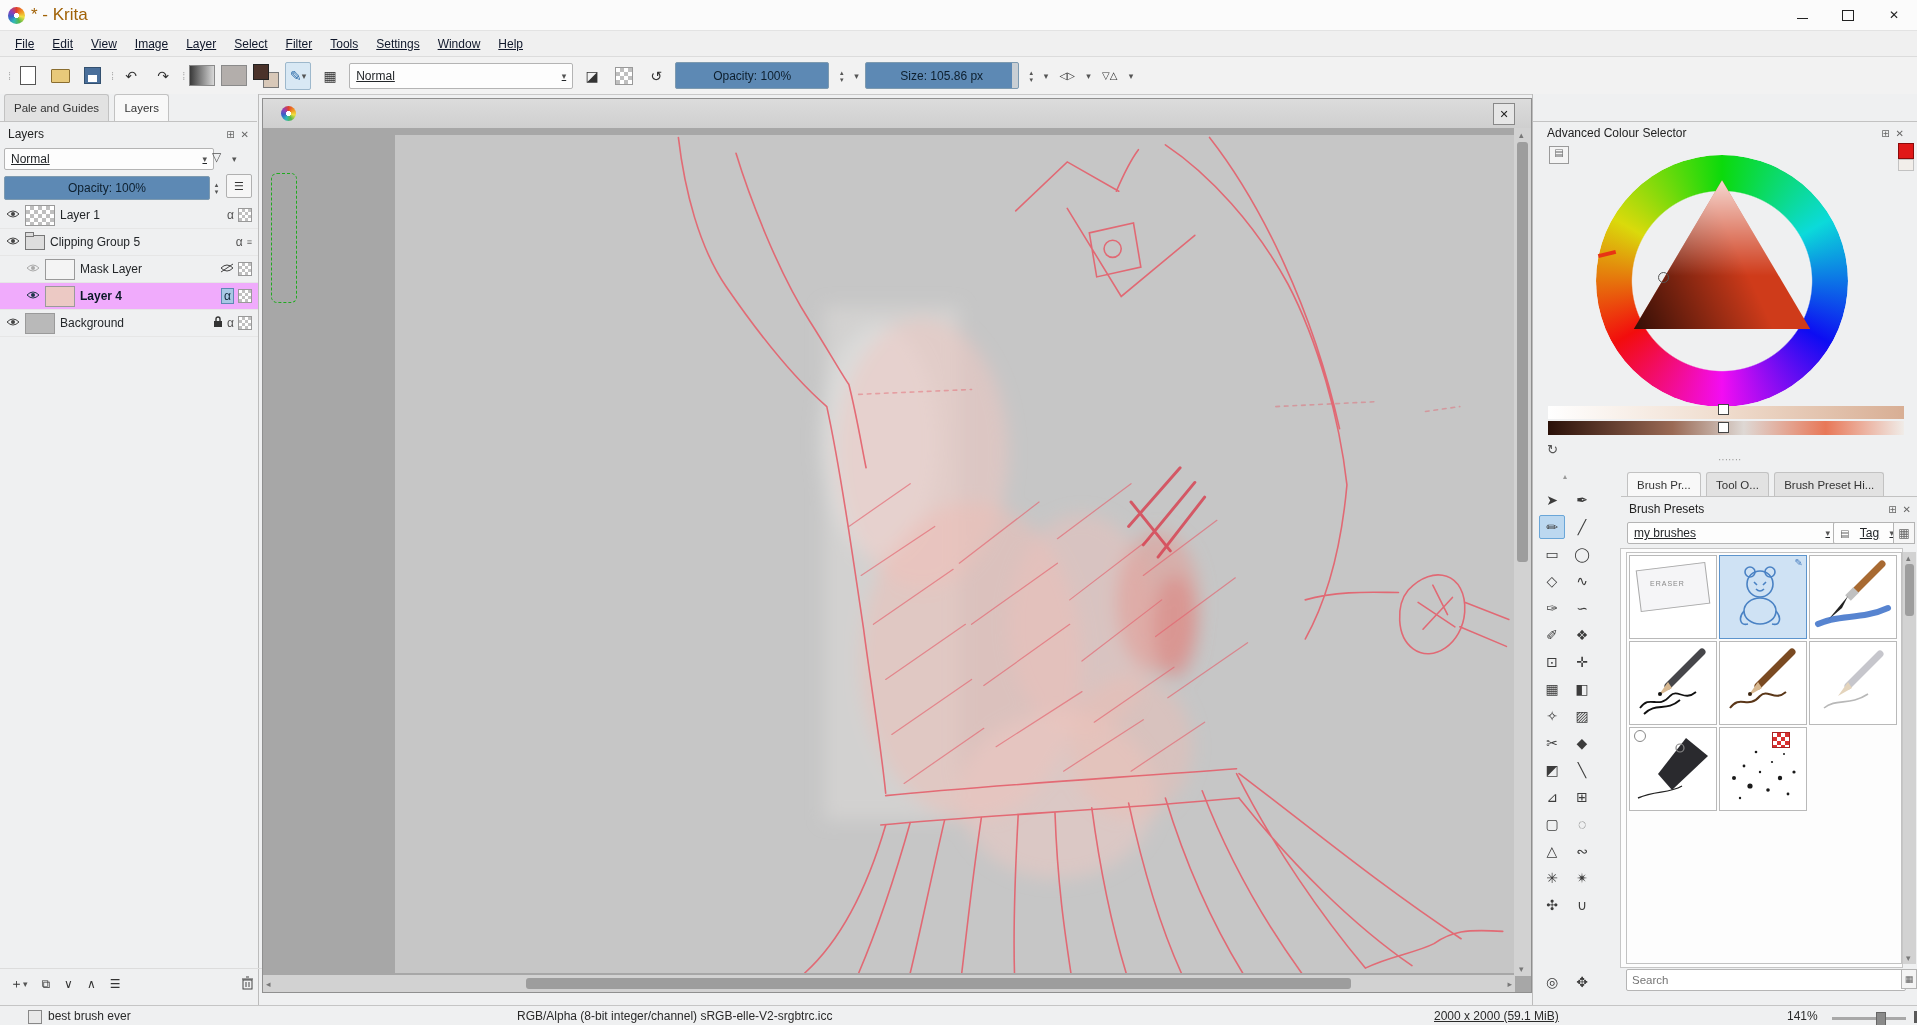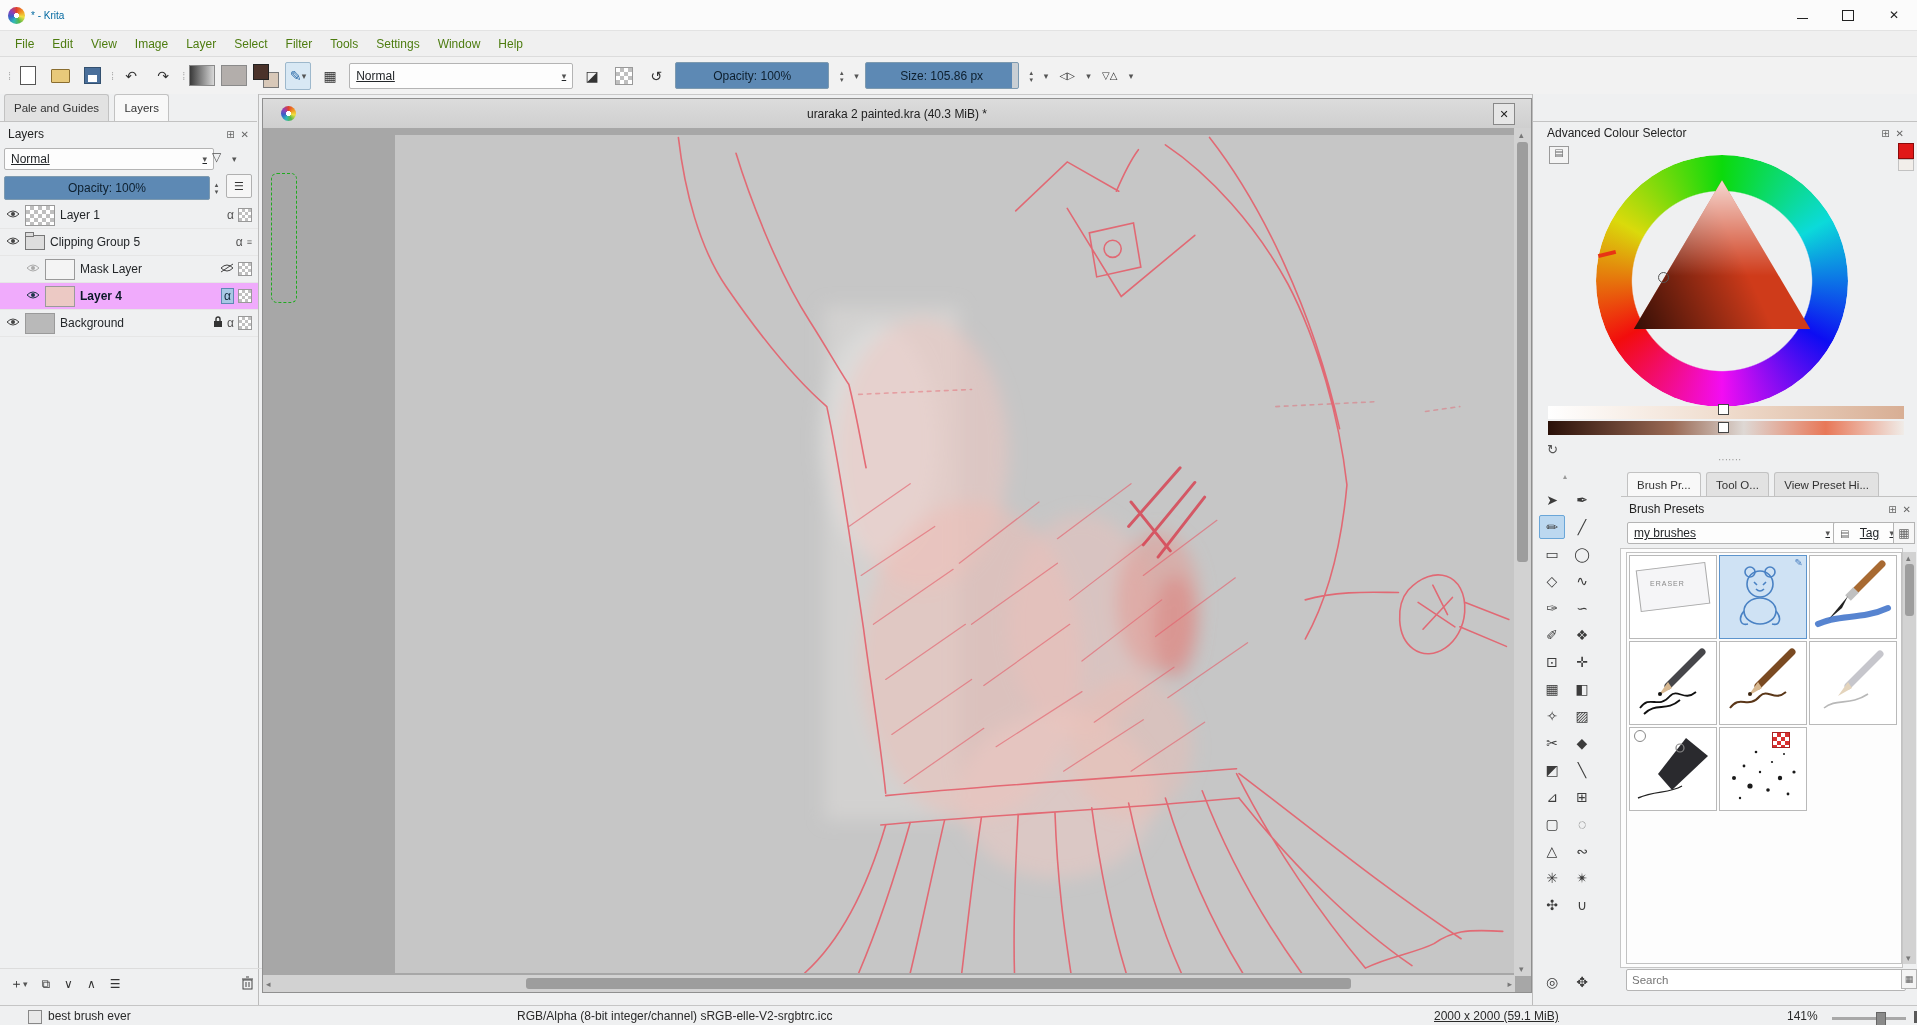--- a/index.html
+++ b/index.html
@@ -11,21 +11,21 @@
   
   #titlebar{position:absolute;left:0;top:0;width:1917px;height:30px;background:#fbfbfb;border-bottom:1px solid #e3e3e3;display:flex;align-items:center;}
   .krita-logo{width:17px;height:17px;border-radius:50%;
     background:radial-gradient(circle at 50% 50%, #fff 0 22%, transparent 23%),
     conic-gradient(#e04030,#f09020,#f0e040,#58b848,#30b8b8,#3860c8,#9040b8,#e04030);}
   .wbtn{width:46px;height:30px;display:flex;align-items:center;justify-content:center;color:#222;}
   .max-glyph{width:10px;height:9px;border:1px solid #222;}
   .min-glyph{width:11px;height:1px;background:#222;margin-top:7px;}
   
   #menubar{position:absolute;left:0;top:31px;width:1917px;height:25px;background:#f0f0f0;border-bottom:1px solid #dcdcdc;display:flex;align-items:center;padding-left:6px;}
-  .menu-item{padding:0 9px;height:100%;display:flex;align-items:center;color:#4d7c0f;}
+  .menu-item{padding:0 9px;height:100%;display:flex;align-items:center;color:#0f172a;text-decoration:underline;}
   
   #toolbar{position:absolute;left:0;top:57px;width:1917px;height:37px;background:#f2f2f2;border-bottom:1px solid #c9c9c9;display:flex;align-items:center;padding:0 8px;gap:6px;}
   .tbtn{min-width:24px;height:26px;display:flex;align-items:center;justify-content:center;border:1px solid transparent;border-radius:2px;color:#333;font-size:14px;}
   .grip{color:#b0b0b0;font-size:11px;letter-spacing:-2px;}
   .kdrop{height:24px;border:1px solid #b4b4b4;border-radius:2px;background:#fdfdfd;display:flex;align-items:center;padding:0 6px;justify-content:space-between;text-decoration:underline;}
   .kslider{position:relative;height:25px;border:1px solid #7d9ab0;border-radius:2px;background:#5d89b4;display:flex;align-items:center;justify-content:center;color:#0d1f2e;}
   .spin{display:flex;flex-direction:column;justify-content:center;height:25px;width:13px;color:#555;font-size:7px;line-height:7px;text-align:center;}
   .dd-arrow{color:#555;font-size:9px;}
   .swatch{width:24px;height:19px;border:1px solid #8a8a8a;}
   .checker{background:repeating-conic-gradient(#bfbfbf 0% 25%, #ffffff 0% 50%);background-size:8px 8px;}
@@ -67,21 +67,21 @@
   
   #statusbar{position:absolute;left:0;top:1005px;width:1917px;height:20px;background:#eff0f1;border-top:1px solid #c5c5c5;}
   #statusbar span{position:absolute;top:3px;color:#2a2a2a;margin-left:20px;}
   input.search{position:absolute;left:1626px;top:969px;width:268px;height:20px;border:1px solid #b5b5b5;border-radius:2px;padding:0 5px;font-family:inherit;font-size:11.5px;color:#333;background:#fff;}
 </style>
 </head>
 <body class="noselect">
 
 <div id="titlebar">
   <span style="margin:0 6px 0 8px" class="krita-logo"></span>
-  <span style="font-size:10px;color:#0369a1">* - Krita</span>
+  <span style="font-size:17px;color:#a16207">* - Krita</span>
   <span style="margin-left:auto" class="flex">
     <span class="wbtn">
         <span class="min-glyph"></span>
       </span>
     <span class="wbtn">
         <span class="max-glyph"></span>
       </span>
     <span class="wbtn">✕</span>
   </span>
 </div>
@@ -271,21 +271,20 @@
           <line x1="5" y1="1" x2="8" y2="1" stroke="#444"></line>
           <line x1="5" y1="6" x2="5" y2="11" stroke="#444"></line>
           <line x1="8" y1="6" x2="8" y2="11" stroke="#444"></line>
         </svg></span>
   </div>
 </div>
 
 <div id="canvas-window">
   <div class="cw-title">
     <span class="krita-logo" style="width:15px;height:15px;margin-left:18px"></span>
-    <span style="position:absolute;left:0;right:0;text-align:center;color:#222">uraraka 2 painted.kra (40.3 MiB) *</span>
     <span class="cw-close">✕</span>
   </div>
 
   <div class="abs" style="left:0;top:29px;width:1252px;height:848px;background:#a7a7a7;overflow:hidden">
     <div class="abs" style="left:132px;top:7px;width:1120px;height:838px;background:#c6c6c6">
       <svg width="100%" height="100%" viewBox="0 0 913 685" preserveAspectRatio="none">
         <defs>
             <filter id="b7" x="-30%" y="-30%" width="160%" height="160%">
               <feGaussianBlur stdDeviation="7"></feGaussianBlur>
             </filter>
@@ -465,21 +464,21 @@
         </div>
         <div class="tool-cell">
           <span>✥</span>
         </div>
       </div>
   </div>
 
   <div class="abs" style="left:94px;top:378px;height:26px;white-space:nowrap">
     <span class="tab active" style="height:23px">Brush Pr...</span>
     <span class="tab" style="height:23px">Tool O...</span>
-    <span class="tab" style="height:23px">View Preset Hi...</span>
+    <span class="tab" style="height:23px">Brush Preset Hi...</span>
   </div>
   <div class="abs" style="left:88px;top:402px;width:297px;border-top:1px solid #c2c2c2"></div>
   <div class="abs flex" style="left:96px;top:406px;width:285px;height:18px">
     <span class="docker-head">Brush Presets</span>
     <span style="margin-left:auto" class="mini-ic">⊞</span>
     <span class="mini-ic">✕</span>
   </div>
   <div class="kdrop abs" style="left:94px;top:428px;width:196px;height:20px">
     <span>my brushes</span>
     <span class="dd-arrow">▾</span>

